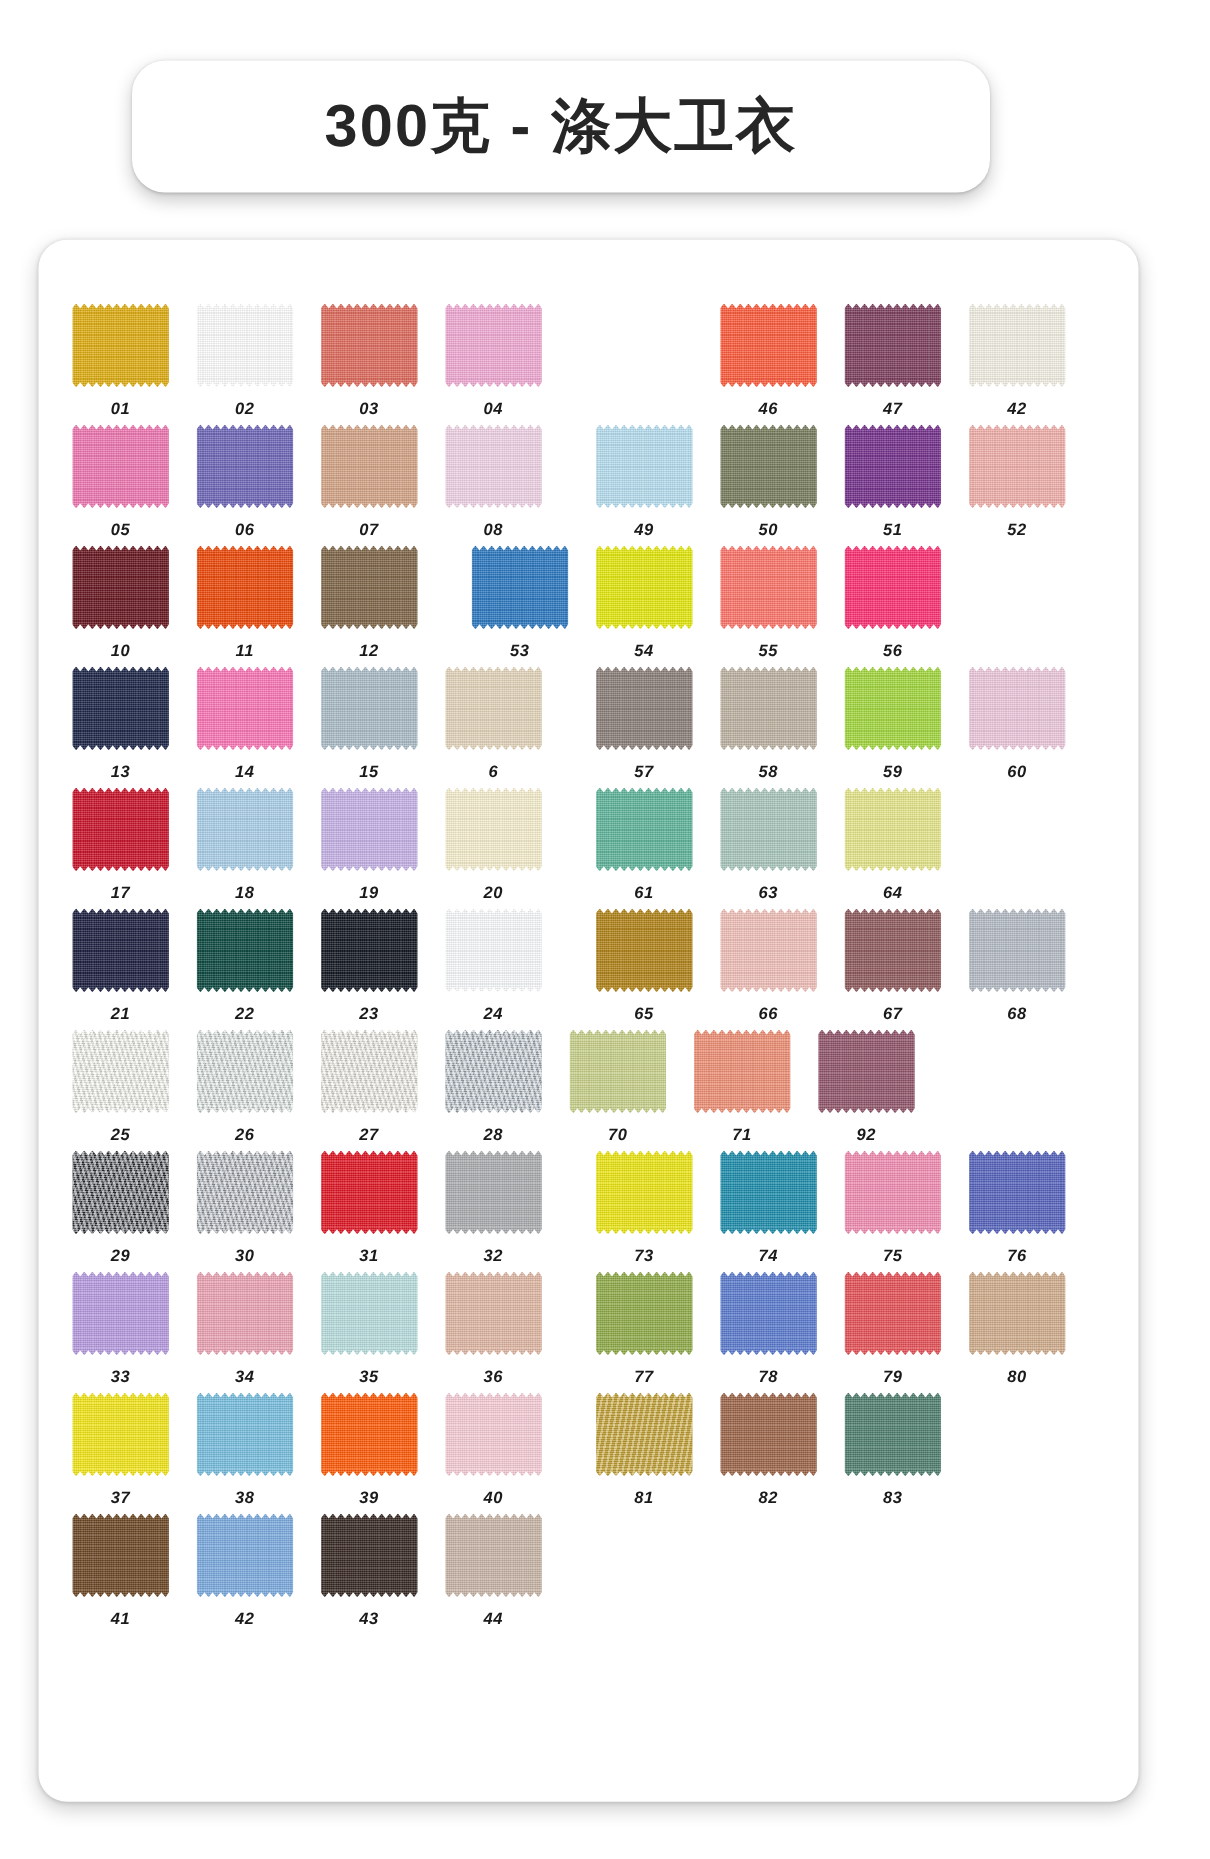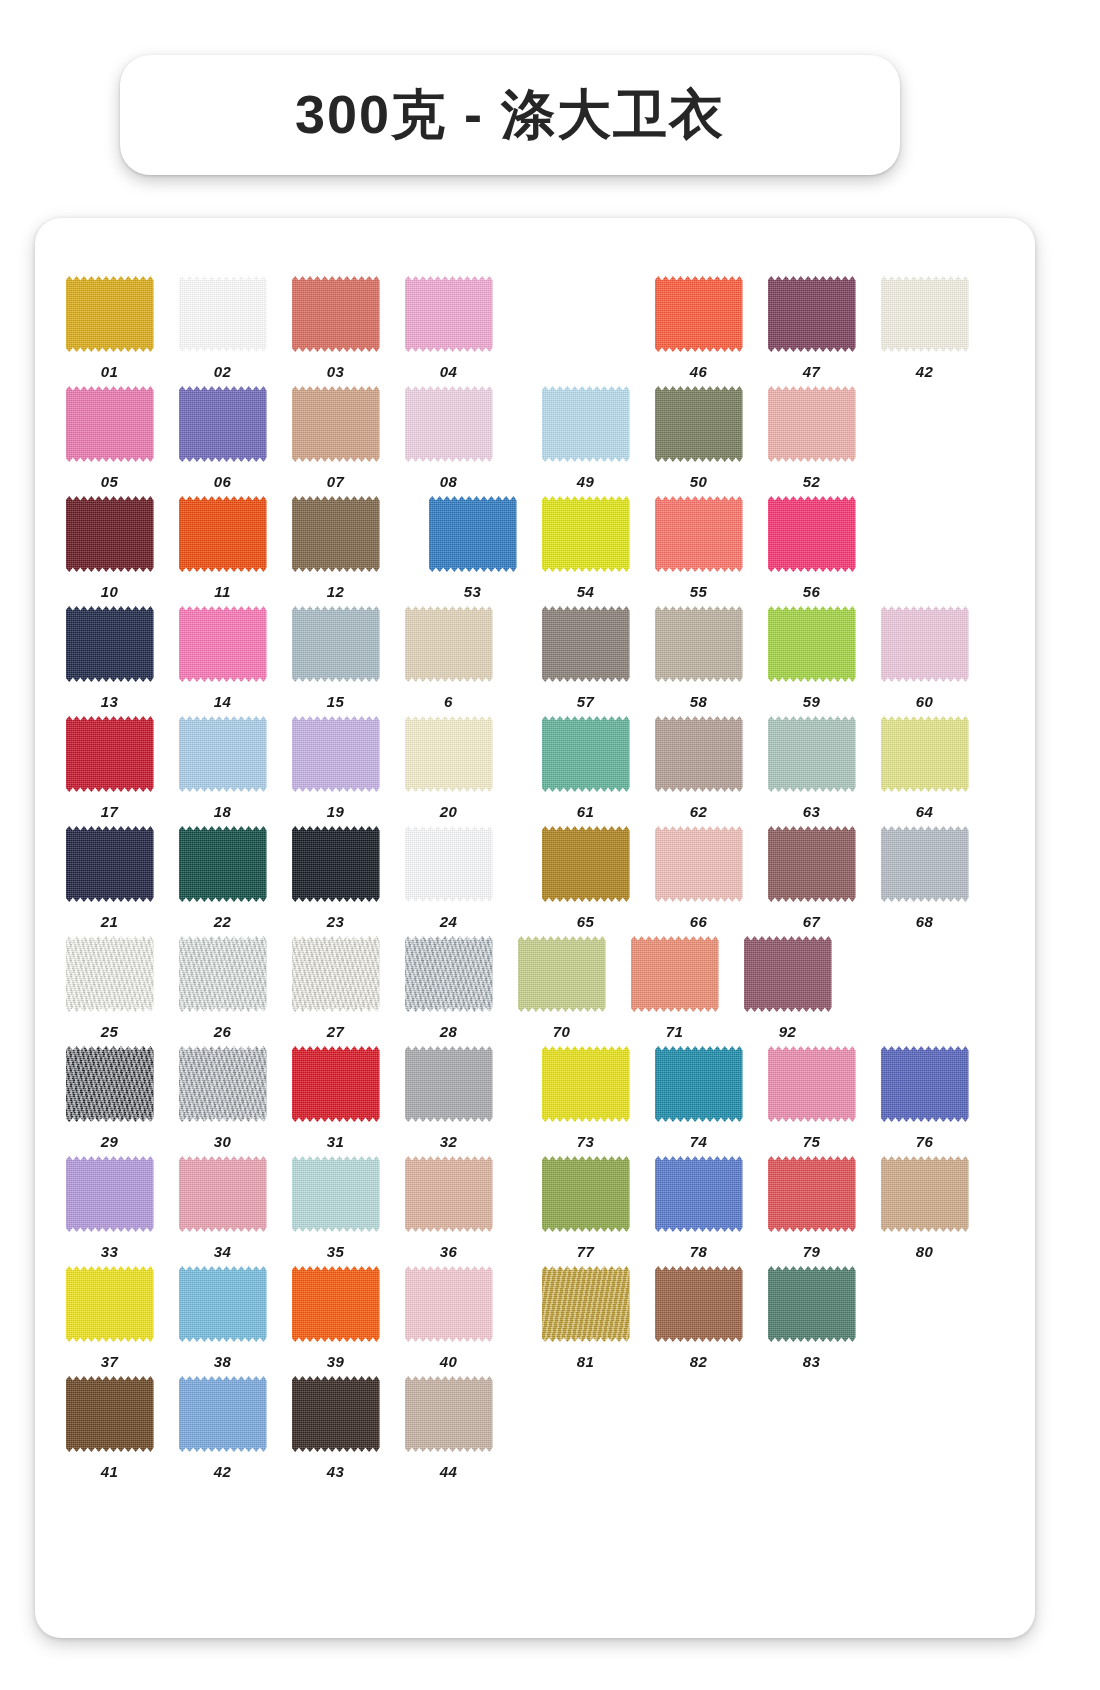--- a/index.html
+++ b/index.html
@@ -271,20 +271,27 @@
           <div class="cell">
             <div class="swatch-wrap">
               <div class="swatch-shadow"></div>
               <div class="swatch" style="background: rgb(118, 124, 92);"></div>
             </div>
             <div class="swatch-label">50</div>
           </div>
           <div class="cell">
             <div class="swatch-wrap">
               <div class="swatch-shadow"></div>
+              <div class="swatch" style="background: rgb(116, 49, 139);"></div>
+            </div>
+            <div class="swatch-label">51</div>
+          </div>
+          <div class="cell">
+            <div class="swatch-wrap">
+              <div class="swatch-shadow"></div>
               <div class="swatch" style="background: rgb(240, 176, 171);"></div>
             </div>
             <div class="swatch-label">52</div>
           </div>
         </div>
         <div class="row">
           <div class="cell">
             <div class="swatch-wrap">
               <div class="swatch-shadow"></div>
               <div class="swatch" style="background: rgb(103, 23, 31);"></div>
@@ -420,27 +427,20 @@
               <div class="swatch" style="background: rgb(244, 237, 205);"></div>
             </div>
             <div class="swatch-label">20</div>
           </div>
           <div class="cell gap-left">
             <div class="swatch-wrap">
               <div class="swatch-shadow"></div>
               <div class="swatch" style="background: rgb(95, 179, 153);"></div>
             </div>
             <div class="swatch-label">61</div>
-          </div>
-          <div class="cell">
-            <div class="swatch-wrap">
-              <div class="swatch-shadow"></div>
-              <div class="swatch" style="background: rgb(179, 159, 149);"></div>
-            </div>
-            <div class="swatch-label">62</div>
           </div>
           <div class="cell">
             <div class="swatch-wrap">
               <div class="swatch-shadow"></div>
               <div class="swatch" style="background: rgb(168, 198, 187);"></div>
             </div>
             <div class="swatch-label">63</div>
           </div>
           <div class="cell">
             <div class="swatch-wrap">

